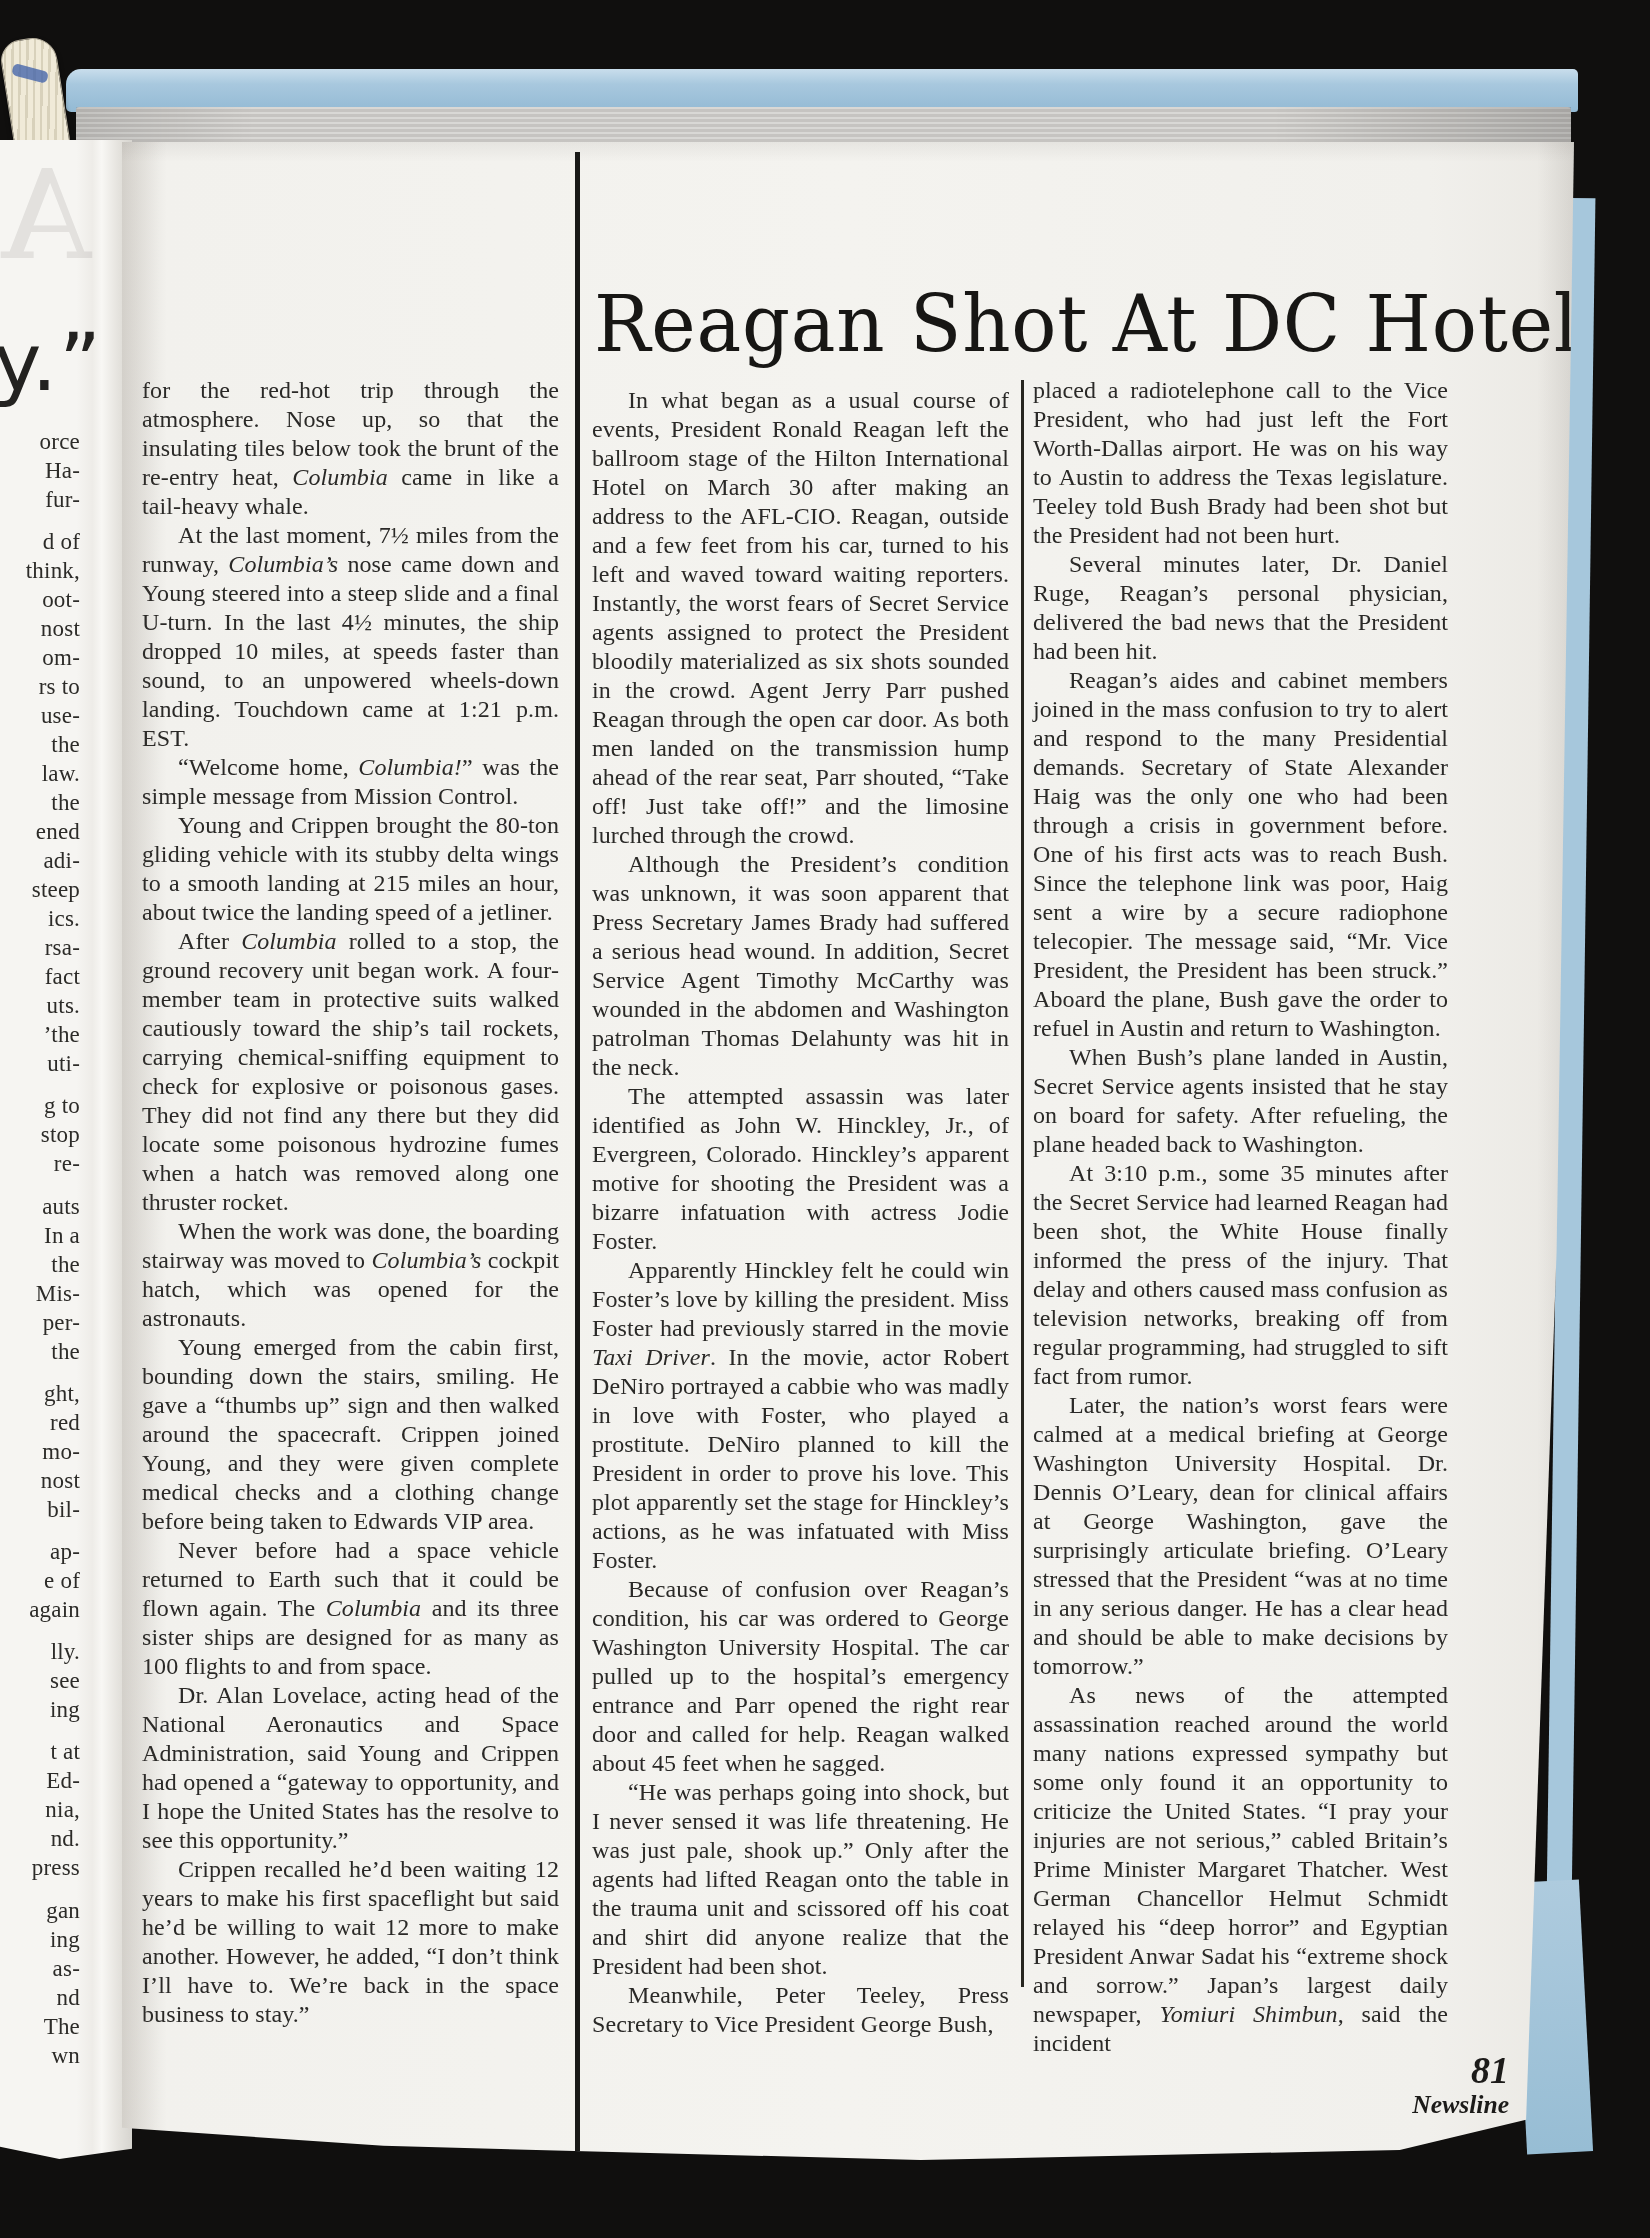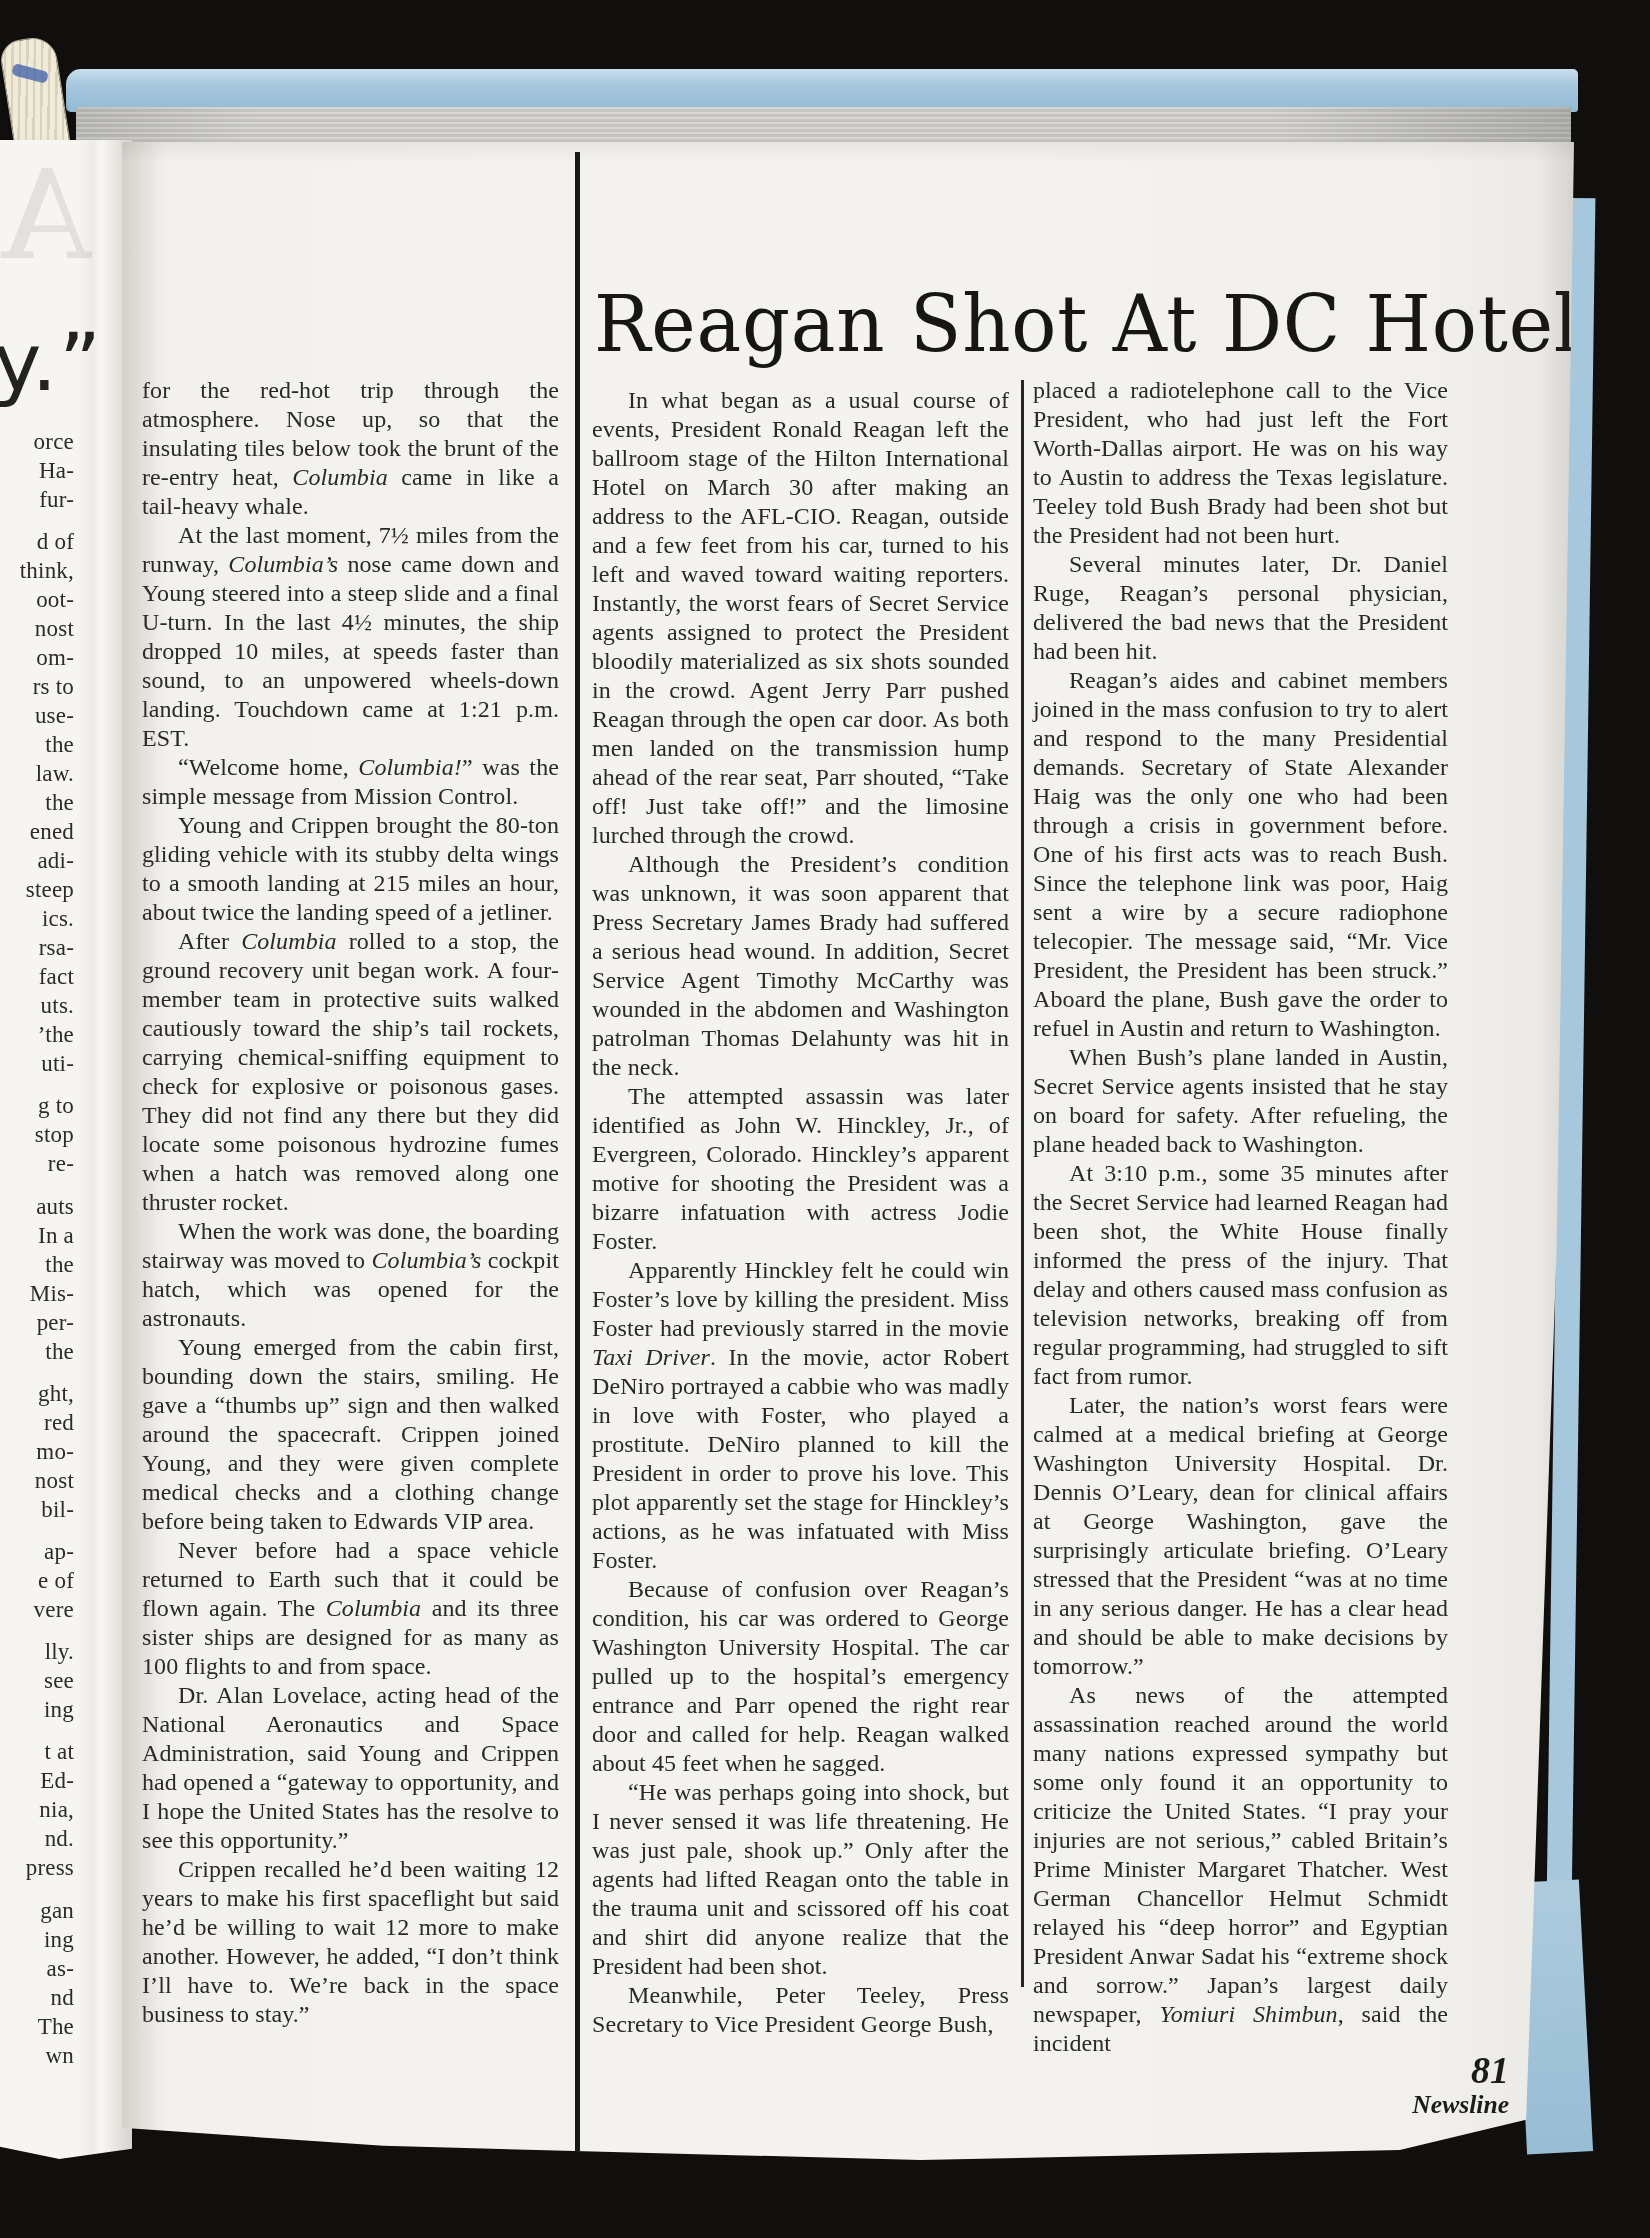--- a/index.html
+++ b/index.html
@@ -55,20 +55,21 @@
   }
   .big-frag{
     position:absolute;left:-6.6px;top:182px;
     font-family:"DejaVu Sans", sans-serif;font-size:81px;line-height:1;
     color:#232220;letter-spacing:1.7px;
   }
   .frags{
     position:absolute;left:0;top:287px;width:74px;
     font-size:23px;line-height:29px;color:#2c2b28;text-align:right;
     letter-spacing:0.2px;
+    padding-left:6px;
   }
   .frag{white-space:nowrap;}
   .frag.gap{height:13.2px;}
   
   .main-page{
     position:absolute;left:122px;top:142px;width:1452px;height:2018px;
     background:linear-gradient(90deg,#e9e7e2 0,#f2f1ed 37px,#f4f3ef 50%,#f1f0ec 90%,#eae8e3 100%);
     clip-path:polygon(0 0,100% 0,98.8% 55%,96.7% 98%,88% 99.5%,55% 100%,18% 99.3%,0 98.4%);
   }
   .page-shade{
@@ -165,21 +166,21 @@
       <div class="frag">the</div>
       <div class="frag gap"></div>
       <div class="frag">ght,</div>
       <div class="frag">red</div>
       <div class="frag">mo-</div>
       <div class="frag">nost</div>
       <div class="frag">bil-</div>
       <div class="frag gap"></div>
       <div class="frag">ap-</div>
       <div class="frag">e of</div>
-      <div class="frag">vere</div>
+      <div class="frag">again</div>
       <div class="frag gap"></div>
       <div class="frag">lly.</div>
       <div class="frag">see</div>
       <div class="frag">ing</div>
       <div class="frag gap"></div>
       <div class="frag">t at</div>
       <div class="frag">Ed-</div>
       <div class="frag">nia,</div>
       <div class="frag">nd.</div>
       <div class="frag">press</div>

